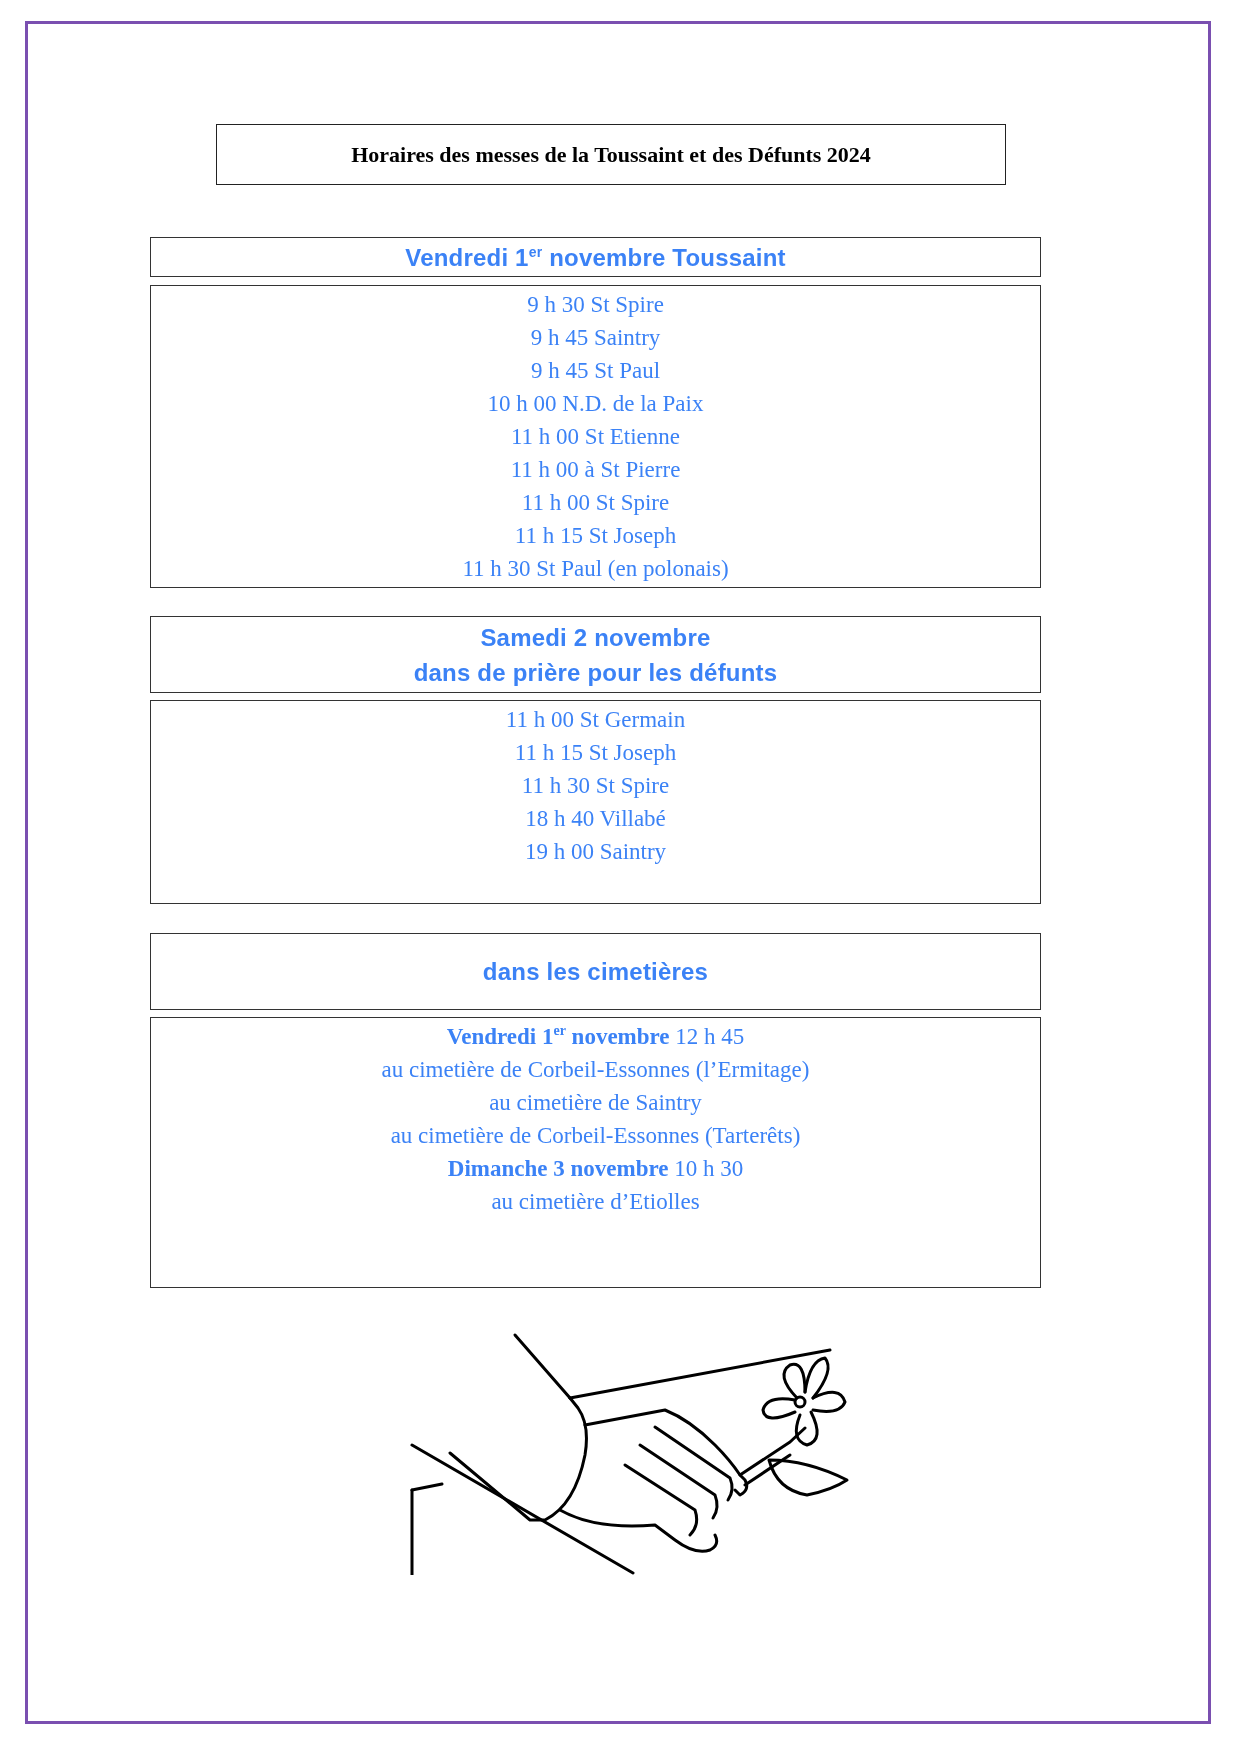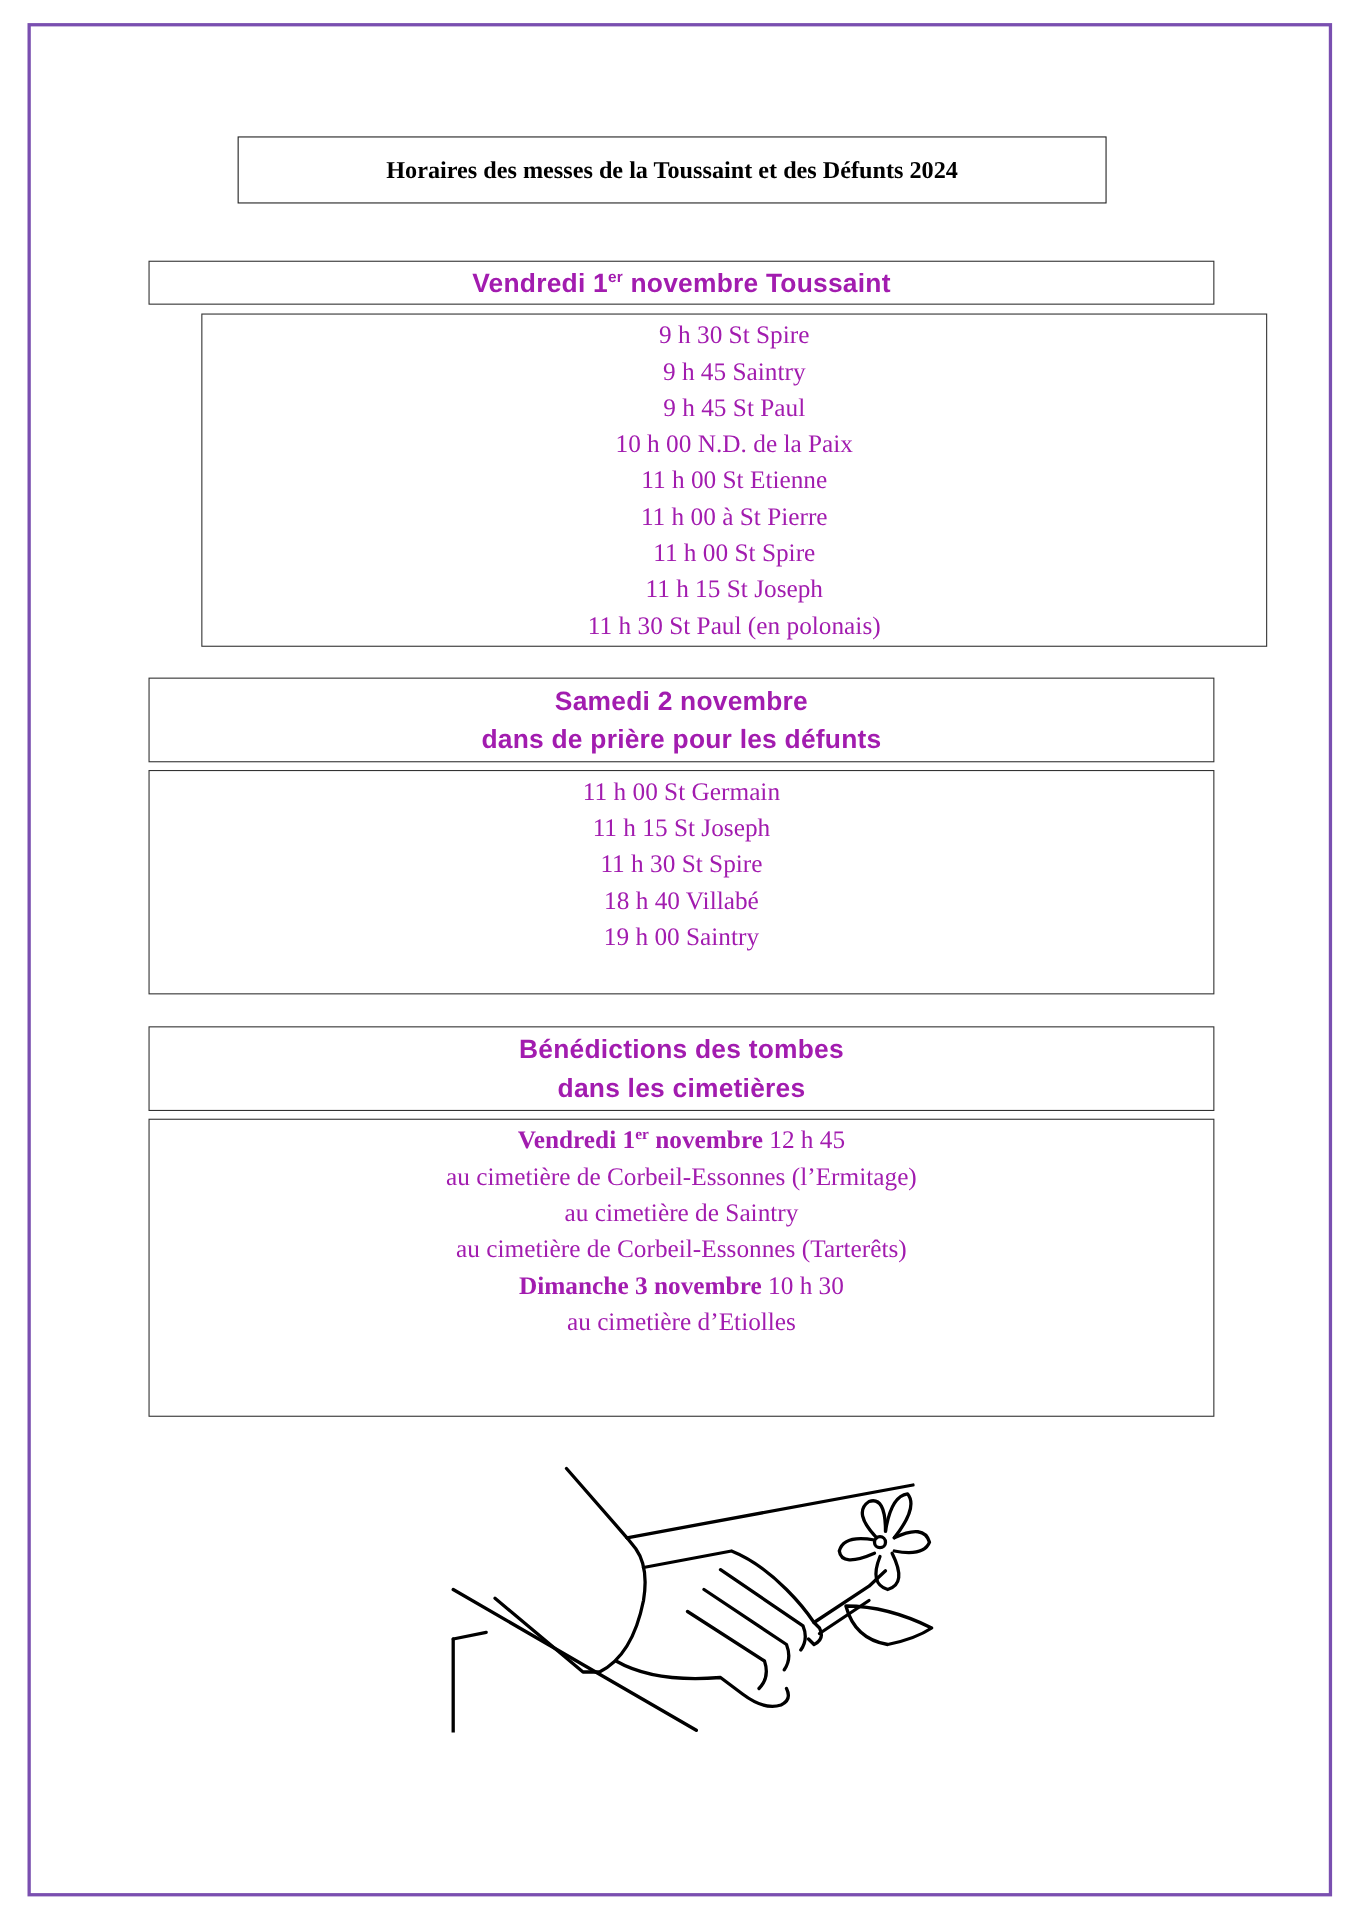--- a/index.html
+++ b/index.html
@@ -8,22 +8,22 @@
     position: absolute; left: 25px; top: 21px; width: 1186px; height: 1703px;
     border: 3px solid #7a4fb0; box-sizing: border-box;
   }
   .title-box {
     position: absolute; left: 216px; top: 124px; width: 790px; height: 61px;
     border: 1.5px solid #222; box-sizing: border-box;
     display: flex; align-items: center; justify-content: center;
     font-family: "Liberation Serif", serif; font-weight: bold; font-size: 22px; color: #000;
   }
   .sec-head, .sec-body {
-    position: absolute; left: 135px; width: 969px;
-    border: 1.5px solid #333; box-sizing: border-box; text-align: center; color: #a21caf;
+    position: absolute; left: 150px; width: 891px;
+    border: 1.5px solid #333; box-sizing: border-box; text-align: center; color: #3b82f6;
   }
   .sec-head {
     font-family: "Liberation Sans", sans-serif; font-weight: bold; font-size: 24px;
     display: flex; flex-direction: column; justify-content: center; line-height: 35px;
     letter-spacing: 0.2px;
   }
   .sec-body {
     font-family: "Liberation Serif", serif; font-size: 23px; line-height: 33px;
     padding-top: 2px;
   }
@@ -39,21 +39,21 @@
 
 <div class="title-box">
   <span>Horaires des messes de la Toussaint et des Défunts 2024</span>
 </div>
 
 <div class="sec-head" style="top:237px;height:40px;">
   <div>
     <span>Vendredi 1</span><sup>er</sup><span> novembre Toussaint</span>
   </div>
 </div>
-<div class="sec-body" style="top:285px;height:303px;margin-left:48px;">
+<div class="sec-body" style="top:285px;height:303px;">
   <span class="line">9 h 30 St Spire</span>
   <span class="line">9 h 45 Saintry</span>
   <span class="line">9 h 45 St Paul</span>
   <span class="line">10 h 00 N.D. de la Paix</span>
   <span class="line">11 h 00 St Etienne</span>
   <span class="line">11 h 00 à St Pierre</span>
   <span class="line">11 h 00 St Spire</span>
   <span class="line">11 h 15 St Joseph</span>
   <span class="line">11 h 30 St Paul (en polonais)</span>
 </div>
@@ -64,21 +64,20 @@
 </div>
 <div class="sec-body" style="top:700px;height:204px;">
   <span class="line">11 h 00 St Germain</span>
   <span class="line">11 h 15 St Joseph</span>
   <span class="line">11 h 30 St Spire</span>
   <span class="line">18 h 40 Villabé</span>
   <span class="line">19 h 00 Saintry</span>
 </div>
 
 <div class="sec-head" style="top:933px;height:77px;">
-  <div>Bénédictions des tombes</div>
   <div>dans les cimetières</div>
 </div>
 <div class="sec-body" style="top:1017px;height:271px;">
   <span class="line"><b><span>Vendredi 1</span><sup>er</sup><span> novembre</span></b><span> 12 h 45</span></span>
   <span class="line">au cimetière de Corbeil-Essonnes (l’Ermitage)</span>
   <span class="line">au cimetière de Saintry</span>
   <span class="line">au cimetière de Corbeil-Essonnes (Tarterêts)</span>
   <span class="line"><b><span>Dimanche 3 novembre</span></b><span> 10 h 30</span></span>
   <span class="line">au cimetière d’Etiolles</span>
 </div>

